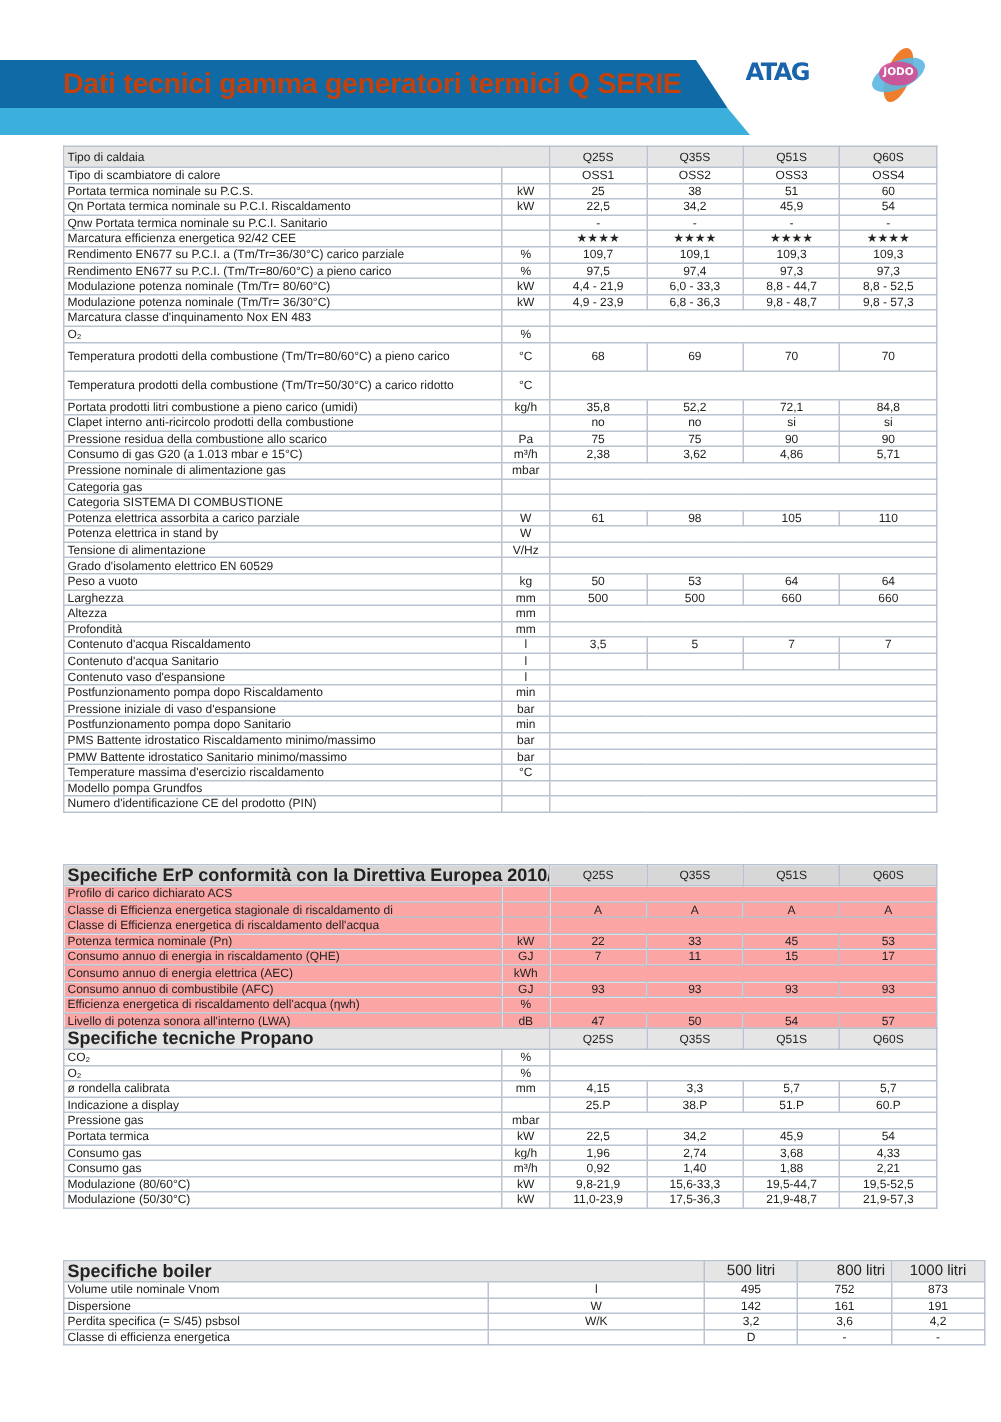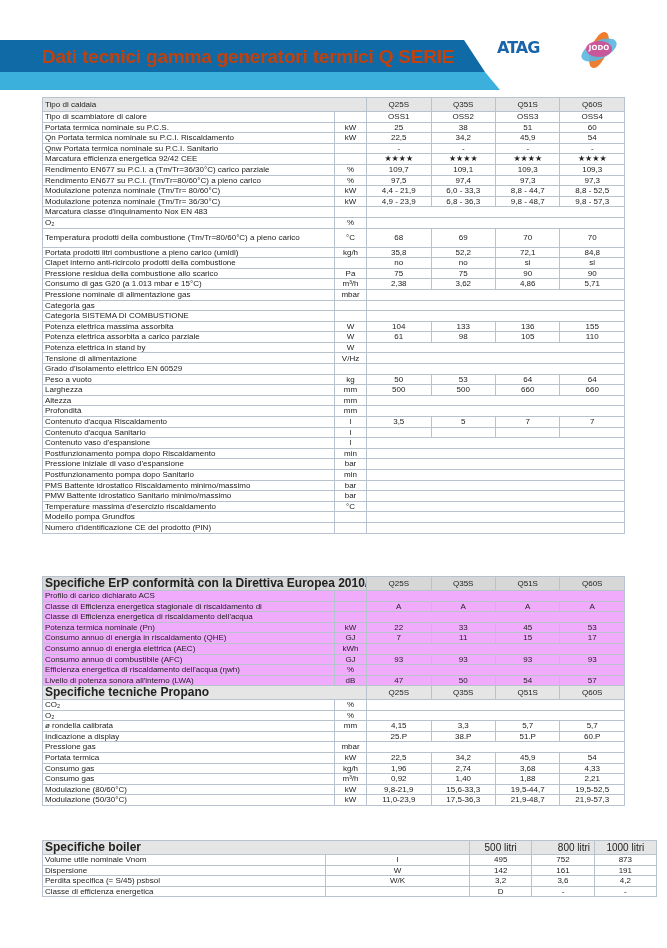--- a/index.html
+++ b/index.html
@@ -9,21 +9,21 @@
   .title{position:absolute;left:42px;top:46px;color:#c2410c;font-weight:bold;font-size:19px;letter-spacing:-0.2px;}
   .atag{position:absolute;left:497px;top:38px;color:#1a64ac;font-weight:900;font-size:16px;font-family:"DejaVu Sans",sans-serif;letter-spacing:-1px;}
   .jodo{position:absolute;left:578px;top:29px;width:42px;height:42px;}
   table{border-collapse:collapse;position:absolute;left:42px;width:583px;table-layout:fixed;}
   td{border:1px solid #b9c3cf;font-size:8px;line-height:9.5px;padding:0 2px;height:9.6px;white-space:nowrap;overflow:hidden;}
   td.u{text-align:center;}
   td.v{text-align:center;}
   tr.hdr td{background:#e5e5e5;height:13px;}
   tr.hdr td.v{font-size:8px;}
   tr.tall td{height:18px;line-height:8px;}
-  .erp td{background:#f0abfc;}
+  .erp td{background:#fca5a5;}
   .erp tr.hdr td{background:#d7d7d7;}
   .sec-title{font-weight:bold;font-size:12px !important;}
   .boiler td{font-size:8px;}
   .stars{letter-spacing:0px;font-size:8px;}
 </style>
 </head>
 <body>
 
 <div class="banner">
   <svg width="667" height="52">
@@ -142,20 +142,25 @@
         <td class="v" colspan="4"></td>
       </tr>
       <tr class="tall">
         <td style="white-space: normal;">Temperatura prodotti della combustione (Tm/Tr=80/60°C) a pieno carico</td>
         <td class="u">°C</td>
         <td class="v">68</td>
         <td class="v">69</td>
         <td class="v">70</td>
         <td class="v">70</td>
       </tr>
+      <tr class="tall">
+        <td style="white-space: normal;">Temperatura prodotti della combustione (Tm/Tr=50/30°C) a carico ridotto</td>
+        <td class="u">°C</td>
+        <td class="v" colspan="4"></td>
+      </tr>
       <tr>
         <td>Portata prodotti litri combustione a pieno carico (umidi)</td>
         <td class="u">kg/h</td>
         <td class="v">35,8</td>
         <td class="v">52,2</td>
         <td class="v">72,1</td>
         <td class="v">84,8</td>
       </tr>
       <tr>
         <td>Clapet interno anti-ricircolo prodotti della combustione</td>
@@ -188,28 +193,20 @@
       </tr>
       <tr>
         <td>Categoria gas</td>
         <td class="u"></td>
         <td class="v" colspan="4"></td>
       </tr>
       <tr>
         <td>Categoria SISTEMA DI COMBUSTIONE</td>
         <td class="u"></td>
         <td class="v" colspan="4"></td>
-      </tr>
-      <tr>
-        <td>Potenza elettrica massima assorbita</td>
-        <td class="u">W</td>
-        <td class="v">104</td>
-        <td class="v">133</td>
-        <td class="v">136</td>
-        <td class="v">155</td>
       </tr>
       <tr>
         <td>Potenza elettrica assorbita a carico parziale</td>
         <td class="u">W</td>
         <td class="v">61</td>
         <td class="v">98</td>
         <td class="v">105</td>
         <td class="v">110</td>
       </tr>
       <tr>

